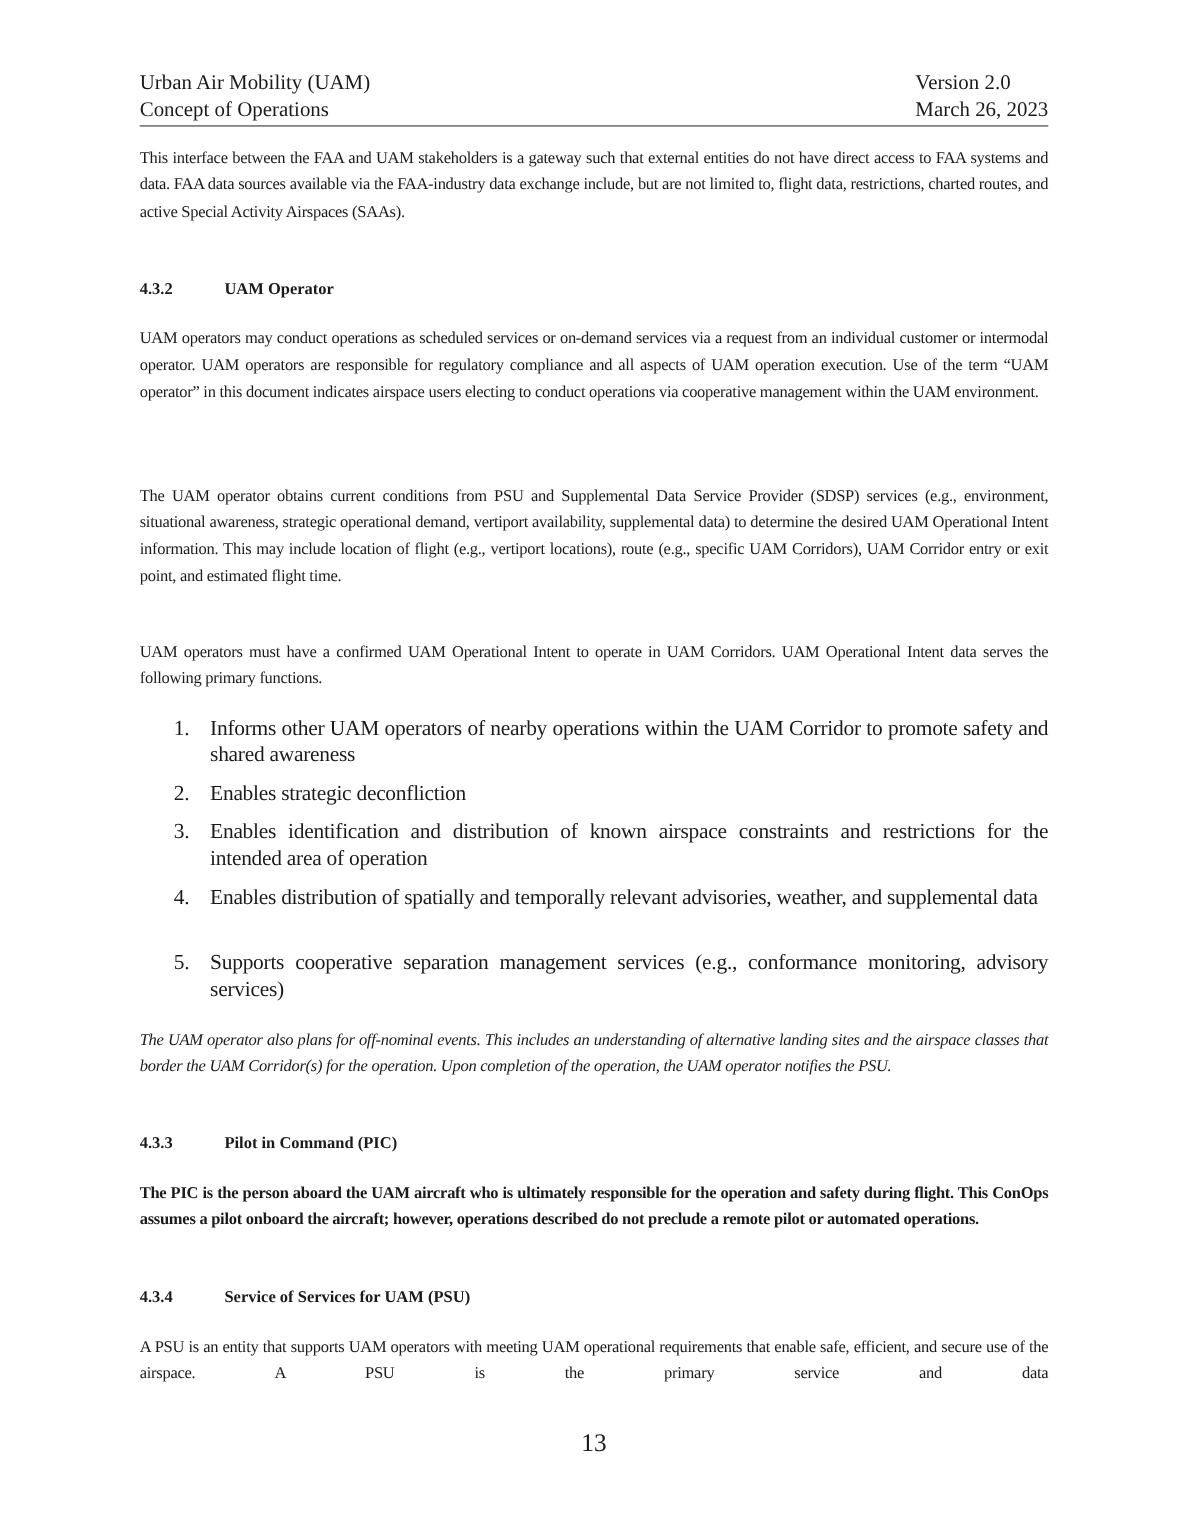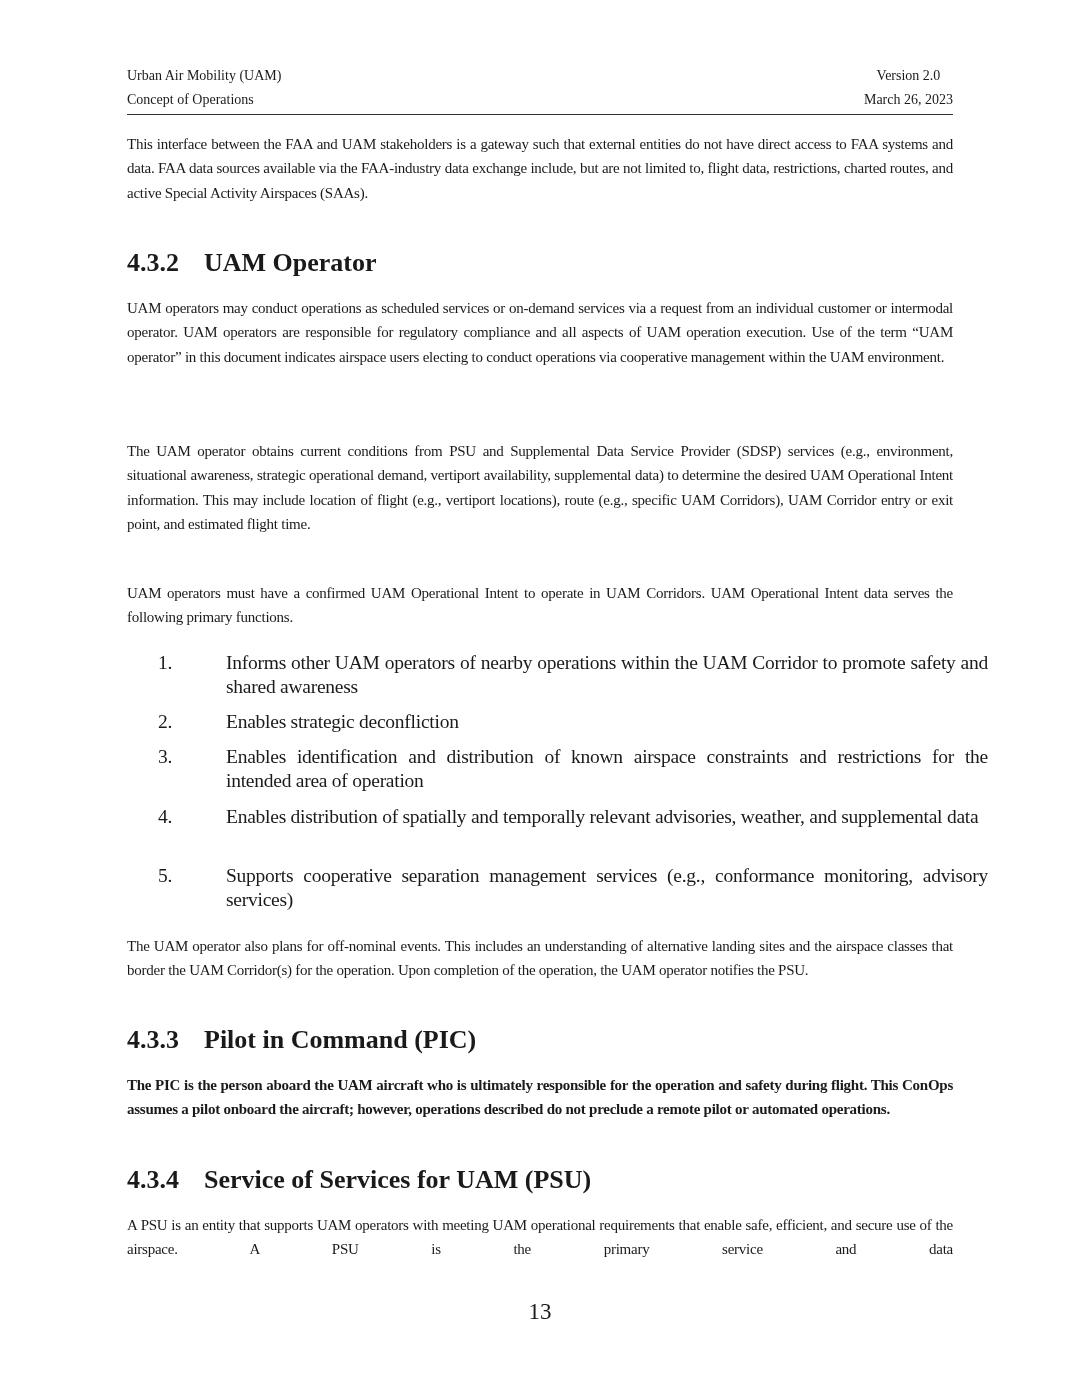--- a/index.html
+++ b/index.html
@@ -4,39 +4,39 @@
   <style>
     html, body { margin: 0; padding: 0; background: #ffffff; }
     body {
       width: 1080px; height: 1397px; position: relative; overflow: hidden;
       font-family: "Liberation Serif", serif; color: #1a1a1a;
     }
     .page { position: absolute; left: 127px; width: 826px; top: 0; }
     .header {
       position: absolute; top: 64px; left: 0; width: 826px; height: 50px;
       border-bottom: 1.5px solid #333;
-      font-size: 14px; line-height: 24px;
+      font-size: 19px; line-height: 24px;
     }
     .header .left { position: absolute; left: 0; top: 0; }
-    .header .right { position: absolute; right: 0; top: 0; text-align: center; }
+    .header .right { position: absolute; right: 0; top: 0; text-align: left; }
     .p {
       position: absolute; left: 0; width: 826px;
       font-size: 15px; line-height: 24.4px; text-align: justify;
       text-align-last: left; letter-spacing: -0.25px;
     }
     .h {
-      position: absolute; left: 0; font-weight: bold; font-size: 26px; line-height: 24px;
+      position: absolute; left: 0; font-weight: bold; font-size: 15px; line-height: 24px;
     }
     .h .num { display: inline-block; width: 77px; }
     .li {
       position: absolute; left: 0; width: 826px; font-size: 19.5px; line-height: 24.4px;
       letter-spacing: -0.25px;
     }
     .li .n { position: absolute; left: 31px; }
-    .li .t { position: absolute; left: 64px; width: 762px; text-align: justify; text-align-last: left; margin-left: 35px; }
+    .li .t { position: absolute; left: 64px; width: 762px; text-align: justify; text-align-last: left; }
     .footer {
       position: absolute; top: 1300px; left: 0; width: 826px; text-align: center;
       font-size: 23px; line-height: 24px;
     }
   </style>
 </head>
 <body>
 
 <div class="page">
 
@@ -75,21 +75,21 @@
   </div>
   <div class="li" style="top:805px;">
     <span class="n">4.</span>
     <span class="t">Enables distribution of spatially and temporally relevant advisories, weather, and supplemental data</span>
   </div>
   <div class="li" style="top:864px;">
     <span class="n">5.</span>
     <span class="t">Supports cooperative separation management services (e.g., conformance monitoring, advisory services)</span>
   </div>
 
-  <div class="p" style="top:934px;">The UAM operator also plans for off-nominal events. This includes an understanding of alternative landing sites and the airspace classes that border the UAM Corridor(s) for the operation. Upon completion of the operation, the UAM operator notifies the PSU.</div>
+  <div class="p" style="top:934px;font-style:italic;">The UAM operator also plans for off-nominal events. This includes an understanding of alternative landing sites and the airspace classes that border the UAM Corridor(s) for the operation. Upon completion of the operation, the UAM operator notifies the PSU.</div>
 
   <div class="h" style="top:1028px;">
     <span class="num">4.3.3</span><span>Pilot in Command (PIC)</span>
   </div>
 
   <div class="p" style="top:1073px;font-weight:bold;">The PIC is the person aboard the UAM aircraft who is ultimately responsible for the operation and safety during flight. This ConOps assumes a pilot onboard the aircraft; however, operations described do not preclude a remote pilot or automated operations.</div>
 
   <div class="h" style="top:1168px;">
     <span class="num">4.3.4</span><span>Service of Services for UAM (PSU)</span>
   </div>

